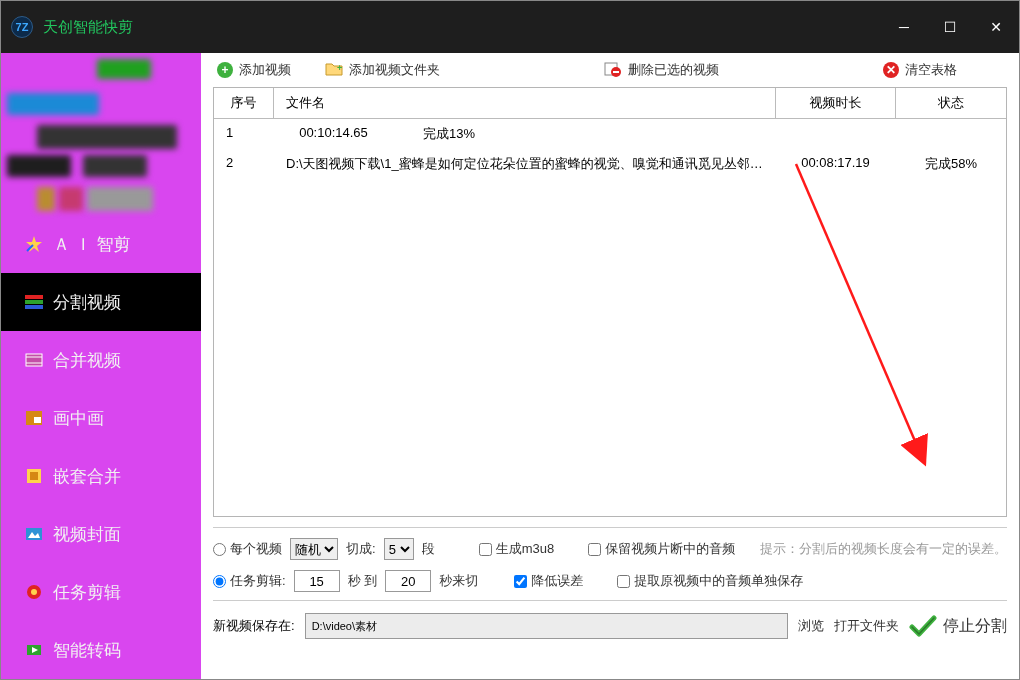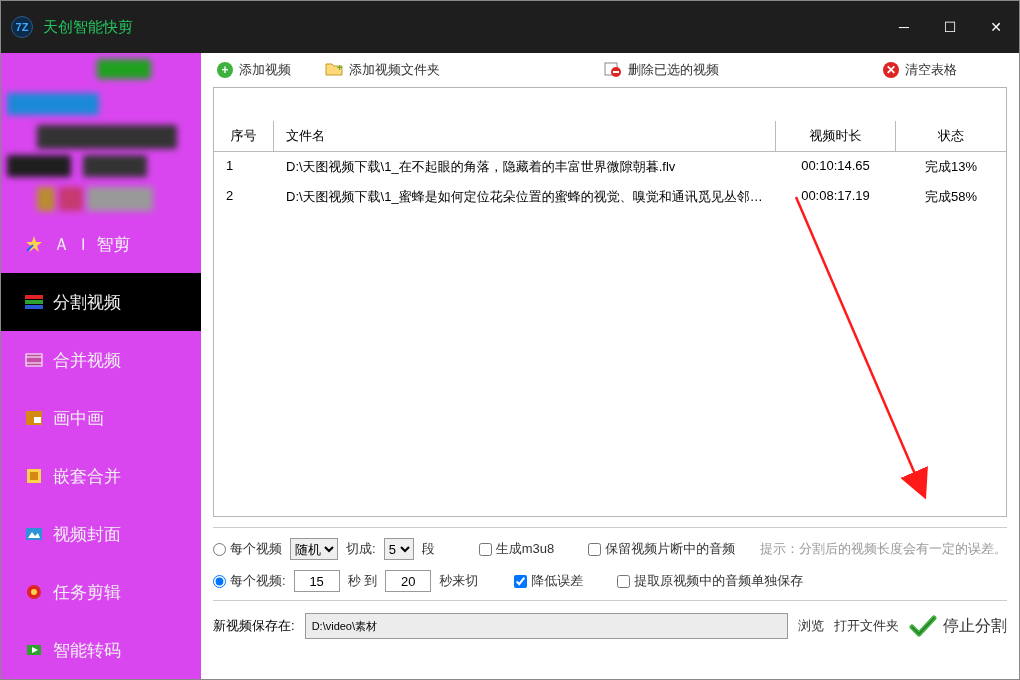--- a/index.html
+++ b/index.html
@@ -21,21 +21,21 @@
   .nav-item .nav-icon { position:absolute; left:24px; width:18px; height:18px; display:flex; align-items:center; justify-content:center; }
   .main { flex:1; display:flex; flex-direction:column; background:#fff; min-width:0; }
   .toolbar { height:34px; display:flex; align-items:center; padding:0 12px; gap:6px; }
   .tbtn { display:flex; align-items:center; gap:6px; font-size:13px; color:#333; cursor:pointer; padding:2px 4px; }
   .spacer { flex:1; }
   .icon-circle { width:16px; height:16px; border-radius:50%; display:flex; align-items:center; justify-content:center; font-size:12px; color:#fff; font-weight:bold; }
   .grid-wrap { border:1px solid #b5b5b5; margin:0 12px; position:relative; height:430px; display:flex; flex-direction:column; }
   .grid-header, .grid-row { display:flex; font-size:13px; }
   .grid-header { background:#fff; border-bottom:1px solid #bbb; }
   .gcell { padding:6px 12px; border-right:1px solid #e1e1e1; overflow:hidden; text-overflow:ellipsis; white-space:nowrap; }
-  .grid-header .gcell { font-weight:400; text-align:center; border-right:1px solid #bbb;margin-top:33px; }
+  .grid-header .gcell { font-weight:400; text-align:center; border-right:1px solid #bbb; }
   .c-idx { width:60px; }
   .c-file { flex:1; min-width:0; }
   .c-dur { width:120px; text-align:center; }
   .c-stat { width:110px; text-align:center; border-right:none !important; }
   .grid-row .gcell { border-top:0; border-right-color:transparent; }
   .grid-rows { flex:1; overflow:hidden; position:relative; }
   .arrow { position:absolute; top:3px; right:72px; pointer-events:none; }
   .options { border-top:1px solid #ccc; margin:10px 12px 0; padding-top:10px; display:flex; flex-direction:column; gap:10px; font-size:13px; color:#333; }
   .opt-row { display:flex; align-items:center; gap:8px; }
   .hint { color:#999; font-size:13px; margin-left:auto; }
@@ -190,21 +190,20 @@
       <div class="grid-wrap">
         <div class="grid-header">
           <div class="gcell c-idx">序号</div>
           <div class="gcell c-file" style="text-align:left">文件名</div>
           <div class="gcell c-dur">视频时长</div>
           <div class="gcell c-stat">状态</div>
         </div>
         <div class="grid-rows">
           <div class="grid-row">
             <div class="gcell c-idx">1</div>
-            <div class="gcell c-file">D:\天图视频下载\1_在不起眼的角落，隐藏着的丰富世界微隙朝暮.flv</div>
             <div class="gcell c-dur">00:10:14.65</div>
             <div class="gcell c-stat">完成13%</div>
           </div>
           <div class="grid-row">
             <div class="gcell c-idx">2</div>
             <div class="gcell c-file">D:\天图视频下载\1_蜜蜂是如何定位花朵位置的蜜蜂的视觉、嗅觉和通讯觅见丛邻TheInvis..</div>
             <div class="gcell c-dur">00:08:17.19</div>
             <div class="gcell c-stat">完成58%</div>
           </div>
           <svg class="arrow" width="140" height="400" viewBox="0 0 140 400">
@@ -236,21 +235,21 @@
           <div style="width:18px"></div>
           <label style="display:flex;align-items:center;gap:4px">
             <input type="checkbox" style="">
             <span>保留视频片断中的音频</span>
           </label>
           <span class="hint">提示：分割后的视频长度会有一定的误差。</span>
         </div>
         <div class="opt-row">
           <label style="display:flex;align-items:center;gap:4px">
             <input type="radio" name="splitmode" checked="" style="">
-            <span>每个视频:</span>
+            <span>任务剪辑:</span>
           </label>
           <input type="text" class="small" value="15" style="">
           <span>秒 到</span>
           <input type="text" class="small" value="20" style="">
           <span>秒来切</span>
           <div style="width:20px"></div>
           <label style="display:flex;align-items:center;gap:4px">
             <input type="checkbox" checked="" style="">
             <span>降低误差</span>
           </label>

